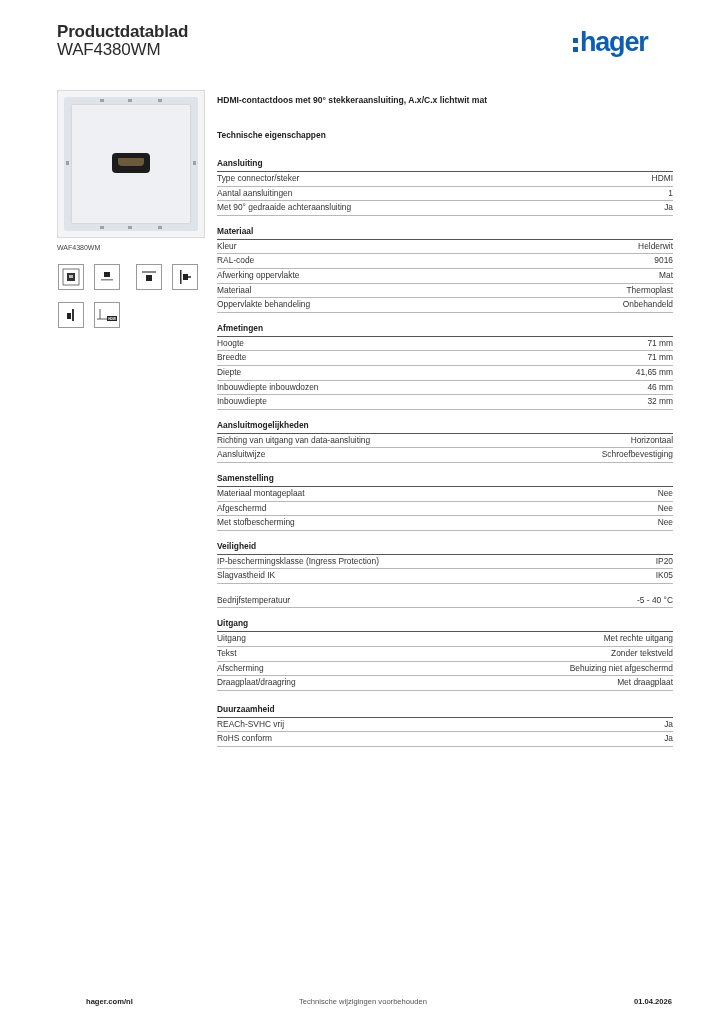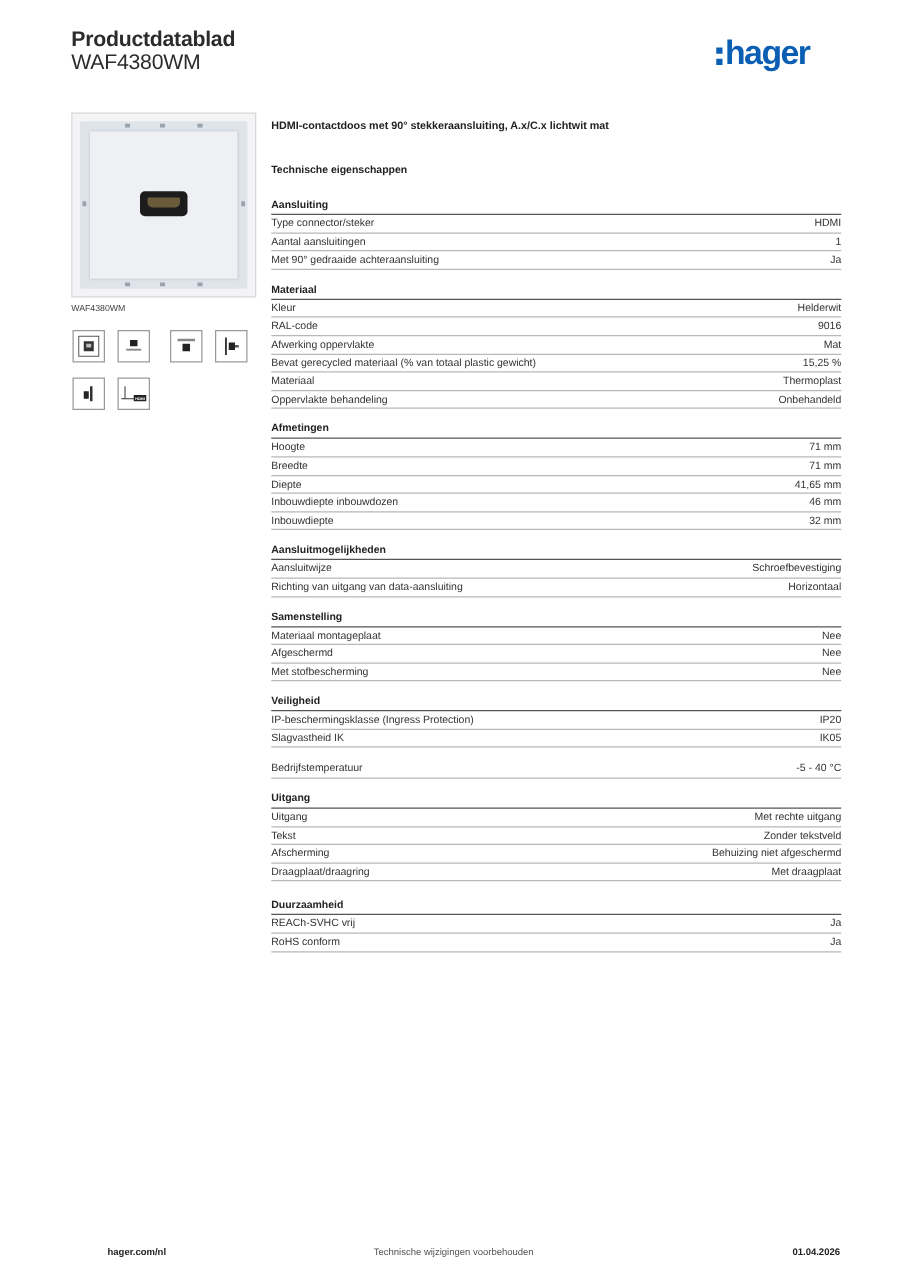--- a/index.html
+++ b/index.html
@@ -141,24 +141,20 @@
         </div>
         <div class="row">
           <span class="k">RAL-code</span>
           <span class="v">9016</span>
         </div>
         <div class="row">
           <span class="k">Afwerking oppervlakte</span>
           <span class="v">Mat</span>
         </div>
         <div class="row">
-          <span class="k">Bevat gerecycled materiaal (% van totaal plastic gewicht)</span>
-          <span class="v">15,25 %</span>
-        </div>
-        <div class="row">
           <span class="k">Materiaal</span>
           <span class="v">Thermoplast</span>
         </div>
         <div class="row">
           <span class="k">Oppervlakte behandeling</span>
           <span class="v">Onbehandeld</span>
         </div>
       </div>
       <div class="section">
         <div class="section-title">Afmetingen</div>
@@ -179,26 +175,26 @@
           <span class="v">46 mm</span>
         </div>
         <div class="row">
           <span class="k">Inbouwdiepte</span>
           <span class="v">32 mm</span>
         </div>
       </div>
       <div class="section">
         <div class="section-title">Aansluitmogelijkheden</div>
         <div class="row">
+          <span class="k">Richting van uitgang van data-aansluiting</span>
+          <span class="v">Horizontaal</span>
+        </div>
+        <div class="row">
           <span class="k">Aansluitwijze</span>
           <span class="v">Schroefbevestiging</span>
-        </div>
-        <div class="row">
-          <span class="k">Richting van uitgang van data-aansluiting</span>
-          <span class="v">Horizontaal</span>
         </div>
       </div>
       <div class="section">
         <div class="section-title">Samenstelling</div>
         <div class="row">
           <span class="k">Materiaal montageplaat</span>
           <span class="v">Nee</span>
         </div>
         <div class="row">
           <span class="k">Afgeschermd</span>

